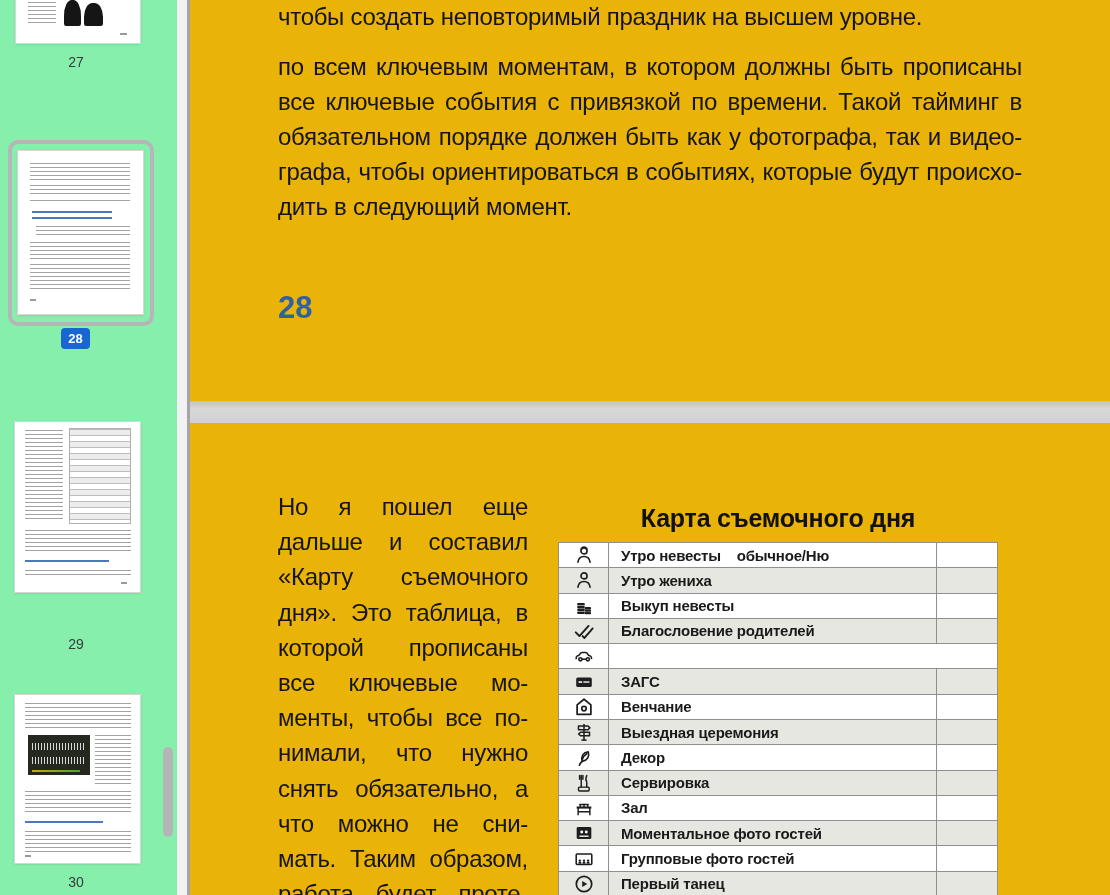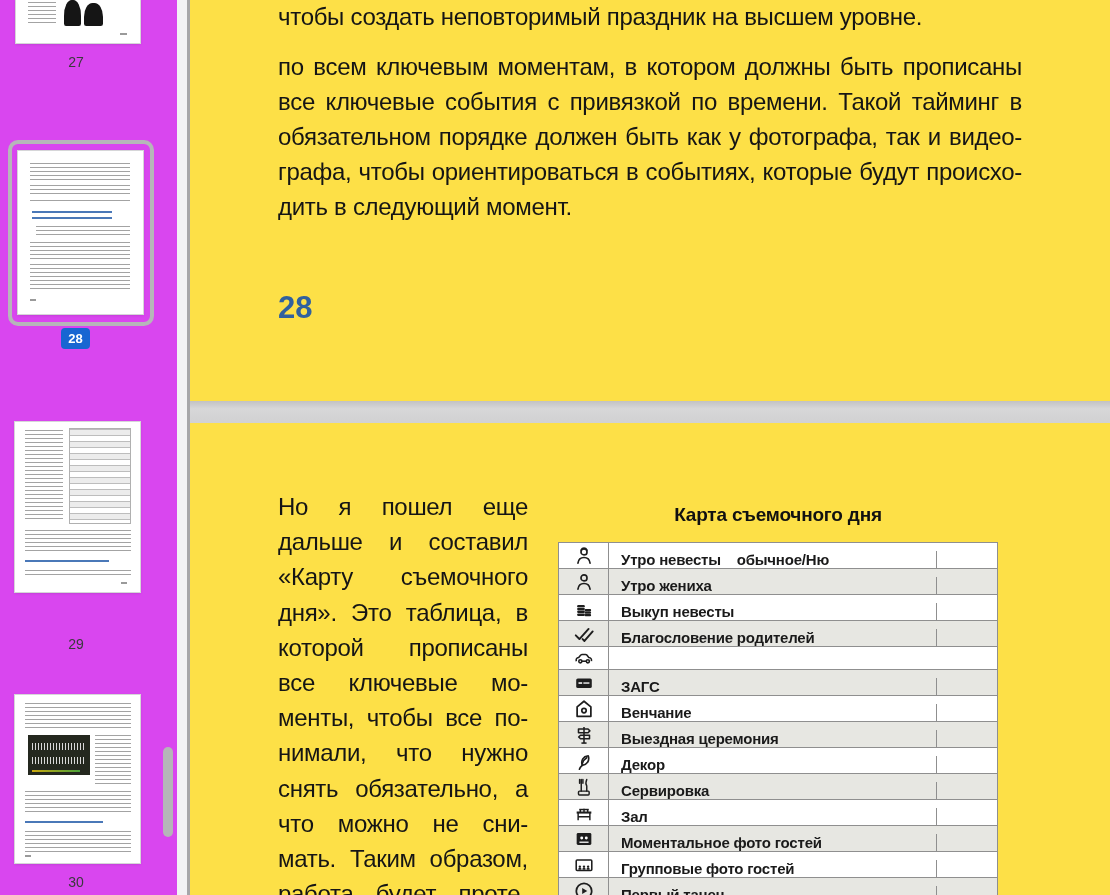--- a/index.html
+++ b/index.html
@@ -5,21 +5,21 @@
   html,body { margin:0; padding:0; background:#e2e2e4; }
   * { box-sizing:border-box; }
   .screen {
     position:relative; width:1110px; height:895px; overflow:hidden;
     background:#ededef;
     font-family:"Liberation Sans","DejaVu Sans",sans-serif;
     color:#1b1b1b;
   }
 
   
-  .sidebar { position:absolute; left:0; top:0; width:187px; height:895px; background:#d946ef; }
+  .sidebar { position:absolute; left:0; top:0; width:187px; height:895px; background:#86efac; }
   .scroll-track { position:absolute; left:177px; top:0; width:10px; height:895px; background:#f2f2f4; }
   .scroll-thumb { position:absolute; left:163px; top:747px; width:10px; height:90px; border-radius:5px; background:#b5b5b8; }
 
   .thumb-page { position:absolute; background:#ffffff; box-shadow:0 0 0 1px #d6d6d8, 0 1px 3px rgba(0,0,0,.18); }
   .thumb-label { position:absolute; left:0; width:152px; text-align:center; font-size:14px; color:#3a3a3c; }
   .sel-ring { position:absolute; left:8px; top:140px; width:146px; height:186px; border:4px solid var(--selected-ring,#b6b6b9); border-radius:10px; }
   .badge { position:absolute; left:61px; top:328px; width:29px; height:21px; border-radius:4px;
            background:var(--selected-badge,#1866d2); color:#fff; font-size:13px; font-weight:bold;
            display:flex; align-items:center; justify-content:center; }
 
@@ -34,47 +34,47 @@
   .wave-img { position:absolute; background:#24281f; }
   .wave { position:absolute; left:4px; right:4px; height:7px;
           background:repeating-linear-gradient(90deg,#d8d8d8 0 1px,transparent 1px 3px); }
   .wave-bar { position:absolute; left:4px; right:10px; bottom:3px; height:2px;
           background:linear-gradient(90deg,#caa80e,#4aa23a); }
   .dot { position:absolute; background:#9a9a9a; }
 
   
   .vsep { position:absolute; left:187px; top:0; width:3px; height:895px; background:#a6a6a9; }
   .content { position:absolute; left:190px; top:0; width:920px; height:895px; }
-  .page { position:absolute; left:0; width:920px; background:#fde047; overflow:hidden; }
+  .page { position:absolute; left:0; width:920px; background:#eab308; overflow:hidden; }
   .page-a { top:0; height:401px; }
   .pages-divider { position:absolute; left:0; top:401px; width:920px; height:22px;
      background:linear-gradient(180deg,#c2c2c4 0,#d7d7d8 35%,#d1d1d2 100%); }
   .page-b { top:423px; height:472px; }
 
   .intro { position:absolute; left:88px; top:0px; width:760px; font-size:24px; letter-spacing:-0.3px; line-height:33px; color:#151515; }
   .para  { position:absolute; left:88px; top:49px; width:744px; font-size:24px; letter-spacing:-0.3px; line-height:35px; color:#151515; }
   .para .tl { text-align:justify; text-align-last:justify; }
   .para .tl:last-child { text-align-last:left; }
   .pagenum { position:absolute; left:88px; top:290px; font-size:31px; font-weight:600; color:var(--page-number-blue,#31619e); }
 
   .column { position:absolute; left:88px; top:66px; width:250px; font-size:24px; letter-spacing:-0.3px; line-height:35.2px; color:#151515; }
   .column .tl { text-align:justify; text-align-last:justify; }
 
   .table-title { position:absolute; left:368px; top:81px; width:440px; text-align:center;
-     font-size:19px; font-weight:bold; color:#111; letter-spacing:-0.2px; }
+     font-size:25px; font-weight:bold; color:#111; letter-spacing:-0.2px; }
 
   .shot-table { position:absolute; left:368px; top:119px; width:440px; height:355px;
      border:1px solid var(--table-border,#8f8f8f); display:flex; flex-direction:column; background:#fff; }
   .trow { flex:1 1 0; display:flex; align-items:stretch; border-top:1px solid var(--table-border,#8f8f8f); background:#fff; }
   .trow:first-child { border-top:none; }
   .trow.alt { background:var(--table-alt-row,#e7e7e2); }
   .tc-icon  { width:50px; border-right:1px solid var(--table-border,#8f8f8f); display:flex; align-items:center; justify-content:center; }
   .tc-icon svg { width:30px; height:22px; }
   .tc-label { flex:1 1 auto; border-right:1px solid var(--table-border,#8f8f8f); display:flex; align-items:center;
-     padding-left:12px; font-size:15px; font-weight:bold; color:#1a1a1a; letter-spacing:-0.2px; white-space:pre;margin-top:8px; }
+     padding-left:12px; font-size:15px; font-weight:bold; color:#1a1a1a; letter-spacing:-0.2px; white-space:pre; }
   .tc-mark  { width:60px; }
 </style>
 </head>
 <body>
 
 <div class="screen">
 
   <aside class="sidebar">
     <div class="scroll-track"></div>
 

